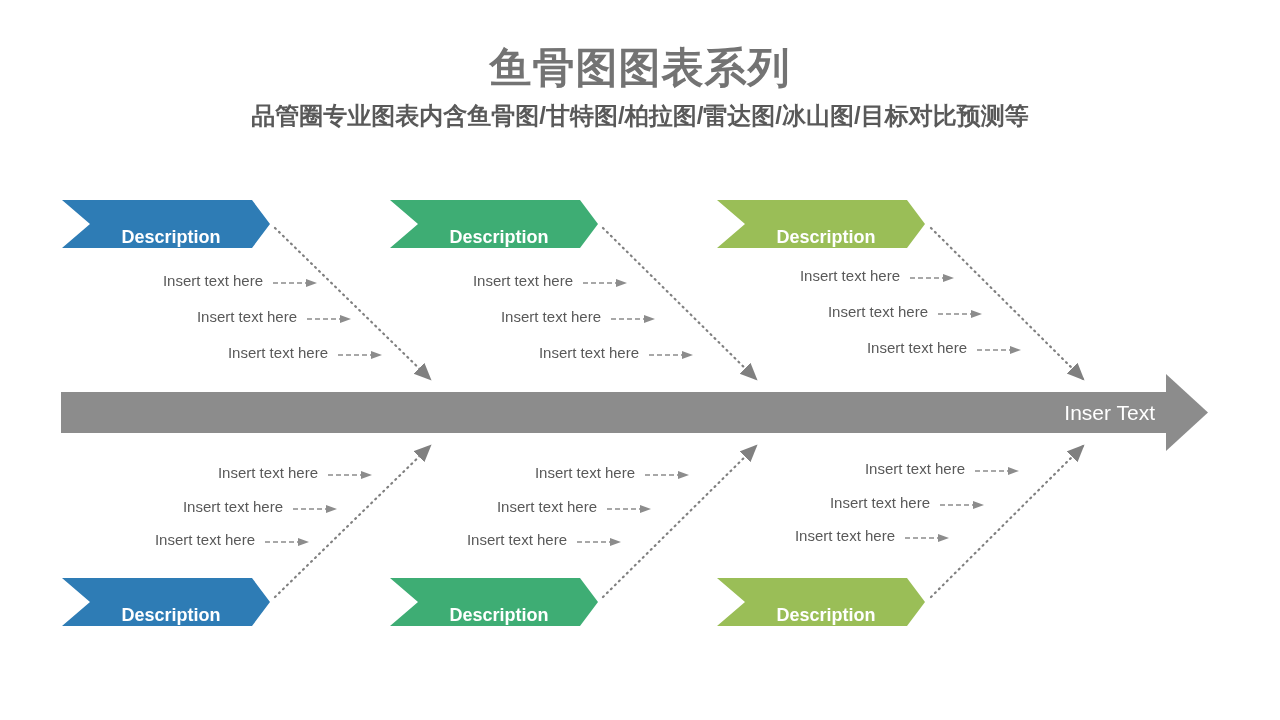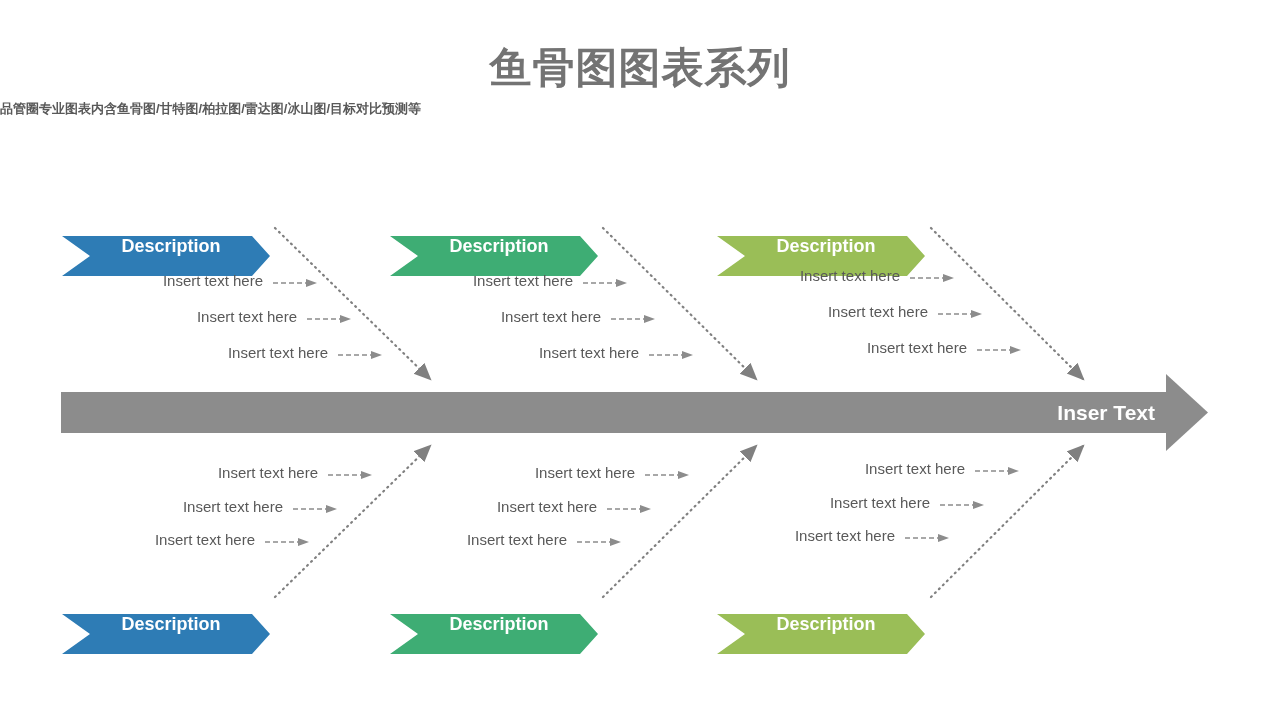--- a/index.html
+++ b/index.html
@@ -6,42 +6,42 @@
   .slide{
     position:relative;width:1280px;height:720px;overflow:hidden;background:#ffffff;
     font-family:"Liberation Sans","DejaVu Sans",sans-serif;
   }
   
   .title{
     position:absolute;top:40px;left:0;width:1280px;text-align:center;
     font-size:42px;font-weight:bold;color:#737373;letter-spacing:1px;margin:0;
   }
   .subtitle{
-    position:absolute;top:100px;left:0;width:1280px;text-align:left;
-    font-size:13px;font-weight:bold;color:#595959;margin:0;
+    position:absolute;top:100px;left:0;width:1280px;text-align:center;
+    font-size:24px;font-weight:bold;color:#595959;margin:0;
   }
   
   .spine-bar{
     position:absolute;left:61px;top:392px;width:1106px;height:41px;
     background:var(--spine_gray,#8C8C8C);
     display:flex;align-items:center;justify-content:flex-end;
   }
   .spine-bar span{
-    color:#ffffff;font-size:21px;font-weight:bold;padding-right:12px;white-space:nowrap;
+    color:#ffffff;font-size:21px;font-weight:normal;padding-right:12px;white-space:nowrap;
   }
   .spine-head{
     position:absolute;left:1166px;top:374px;width:42px;height:77px;
     background:var(--spine_gray,#8C8C8C);
     clip-path:polygon(0 0,100% 50%,0 100%);
   }
   
   .banner{
-    position:absolute;width:208px;height:40px;
+    position:absolute;width:208px;height:48px;
     clip-path:polygon(0 0,calc(100% - 18px) 0,100% 50%,calc(100% - 18px) 100%,0 100%,28px 50%);
-    display:flex;align-items:flex-start;justify-content:center;margin-top:36px;
+    display:flex;align-items:flex-end;justify-content:center;
   }
   .banner span{color:#ffffff;font-size:18px;font-weight:bold;white-space:nowrap;padding-left:10px;}
   .g-blue{background:var(--blue,#2E7CB5);}
   .g-green{background:var(--green,#3EAD74);}
   .g-olive{background:var(--olive,#9ABE57);}
   
   .row{
     position:absolute;height:20px;display:flex;align-items:flex-end;gap:9px;
   }
   .row-text{font-size:15px;color:var(--text_gray,#595959);white-space:nowrap;}

